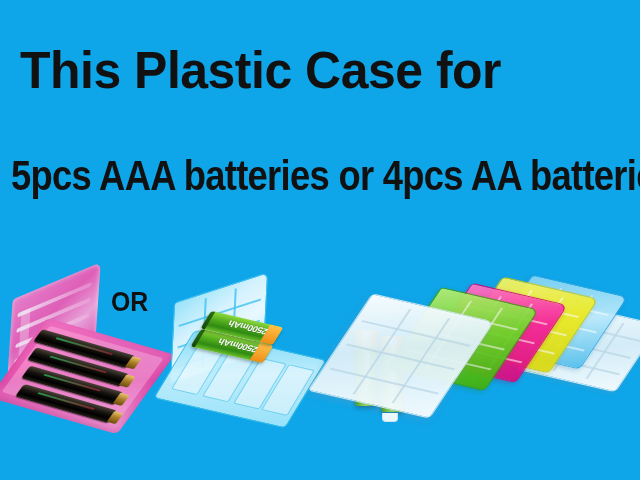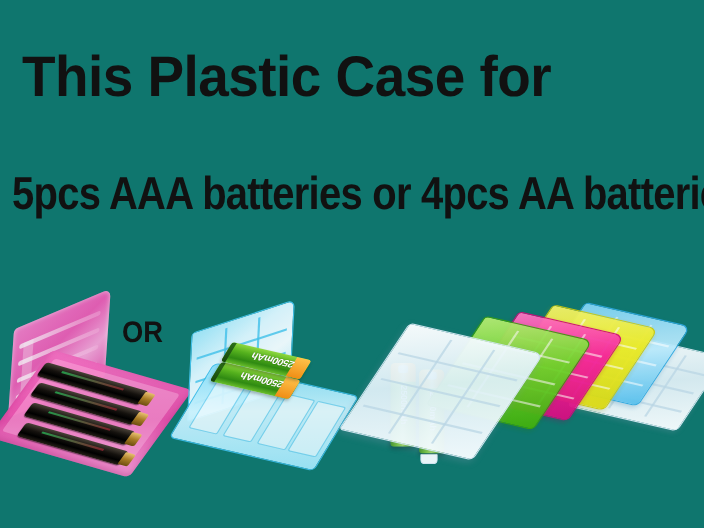--- a/index.html
+++ b/index.html
@@ -14,21 +14,21 @@
     overflow: hidden;
     font-family: "Liberation Sans", sans-serif;
     -webkit-font-smoothing: antialiased;
   }
 
   #stage {
     position: absolute;
     left: 0; top: 0;
     width: 640px;
     height: 480px;
-    background: #0f766e;
+    background: #0ea5e9;
   }
 
   
   .headline {
     position: absolute;
     color: #111111;
     font-weight: bold;
     white-space: nowrap;
     line-height: 1;
     letter-spacing: -0.5px;

